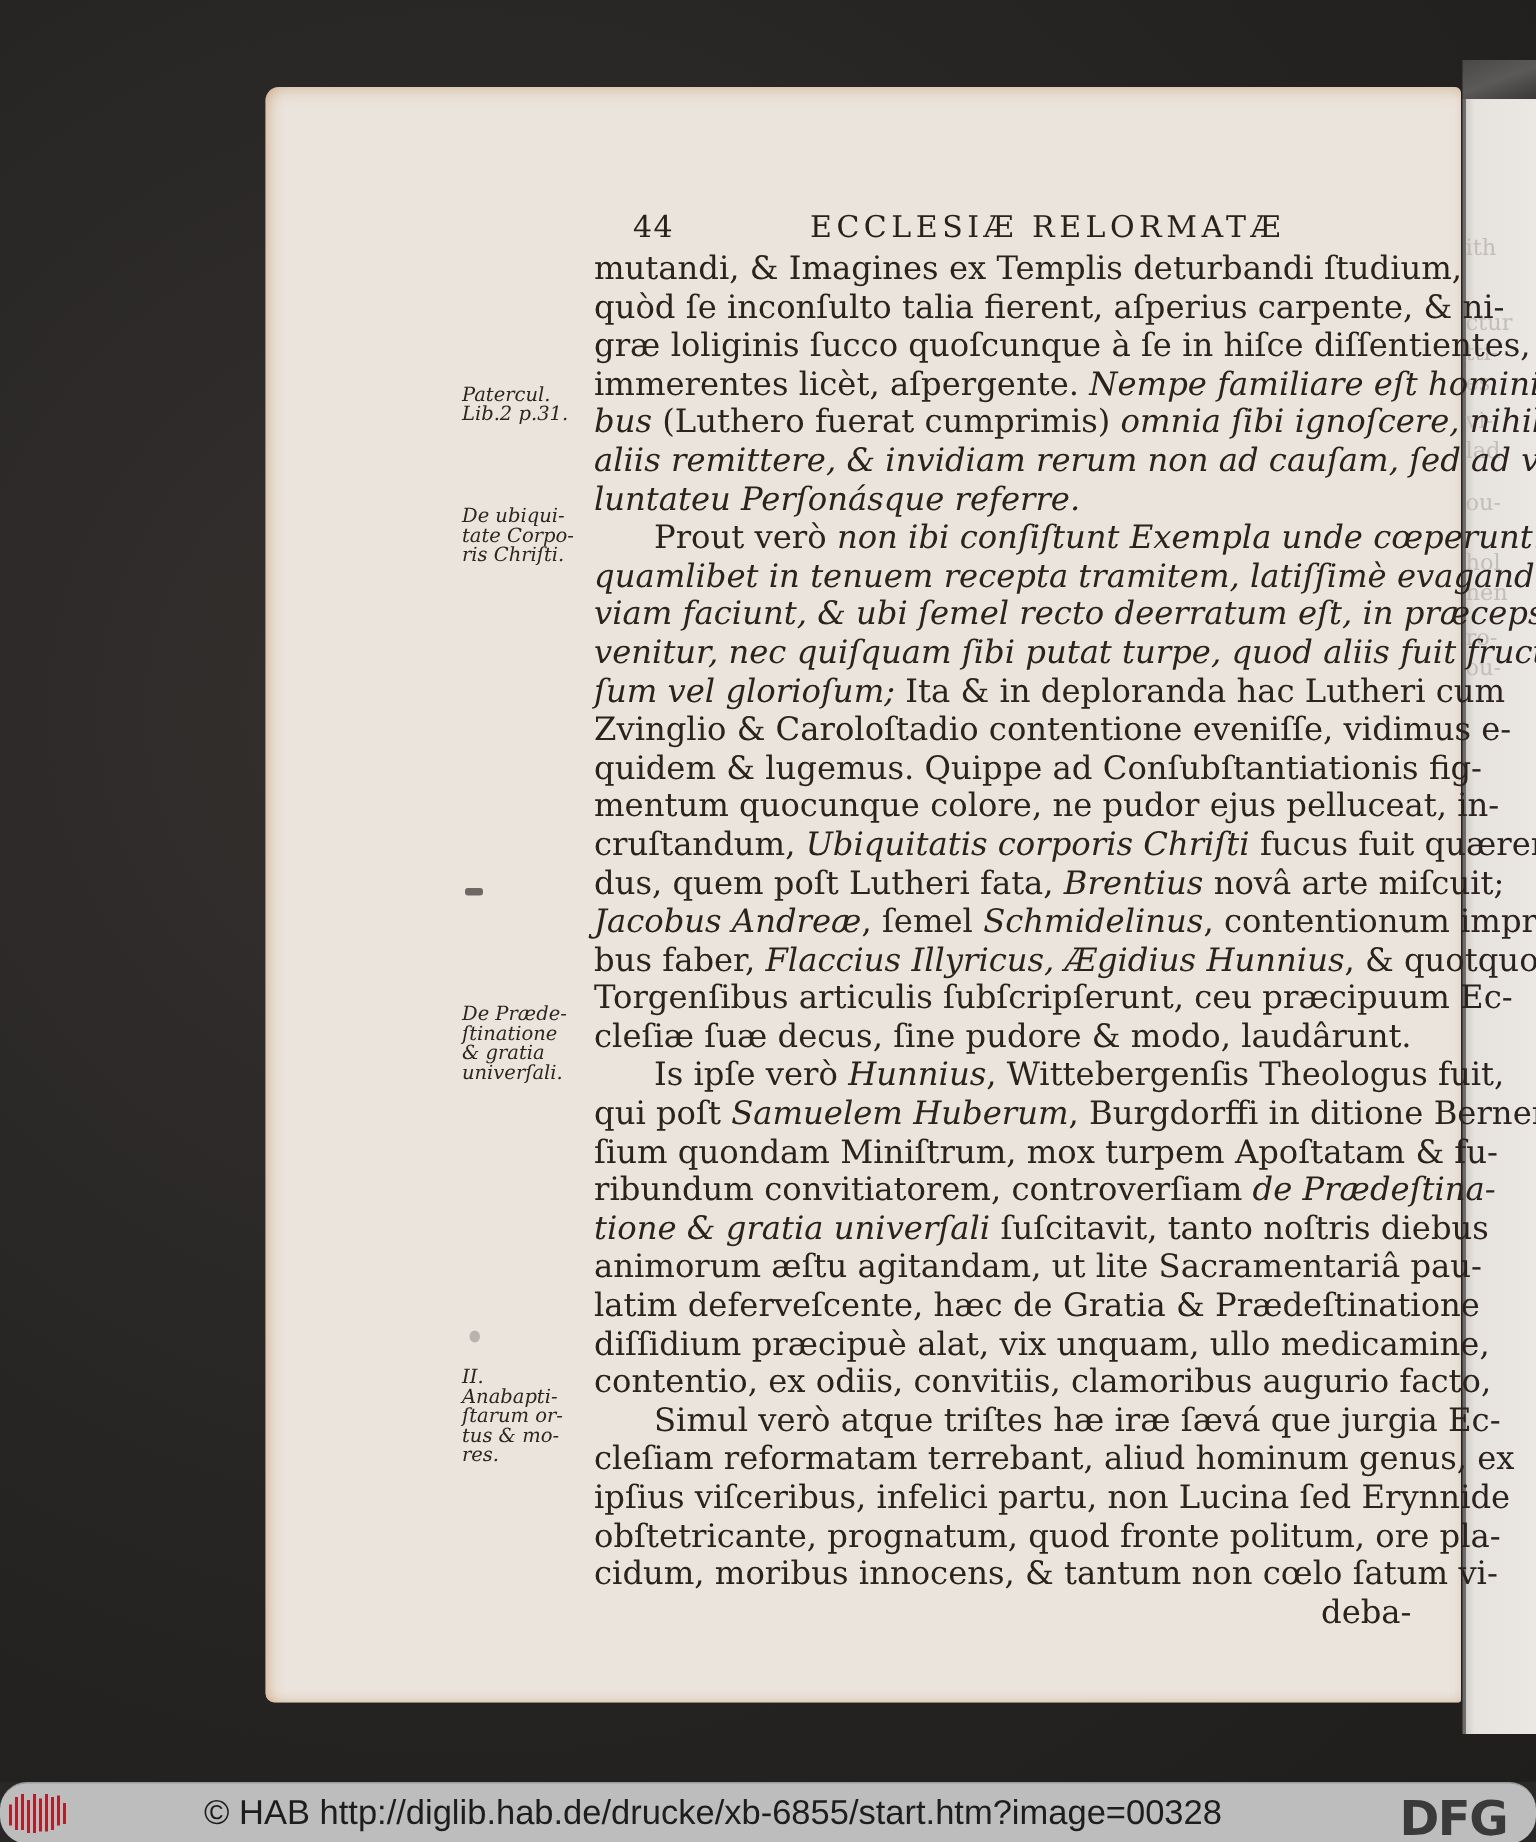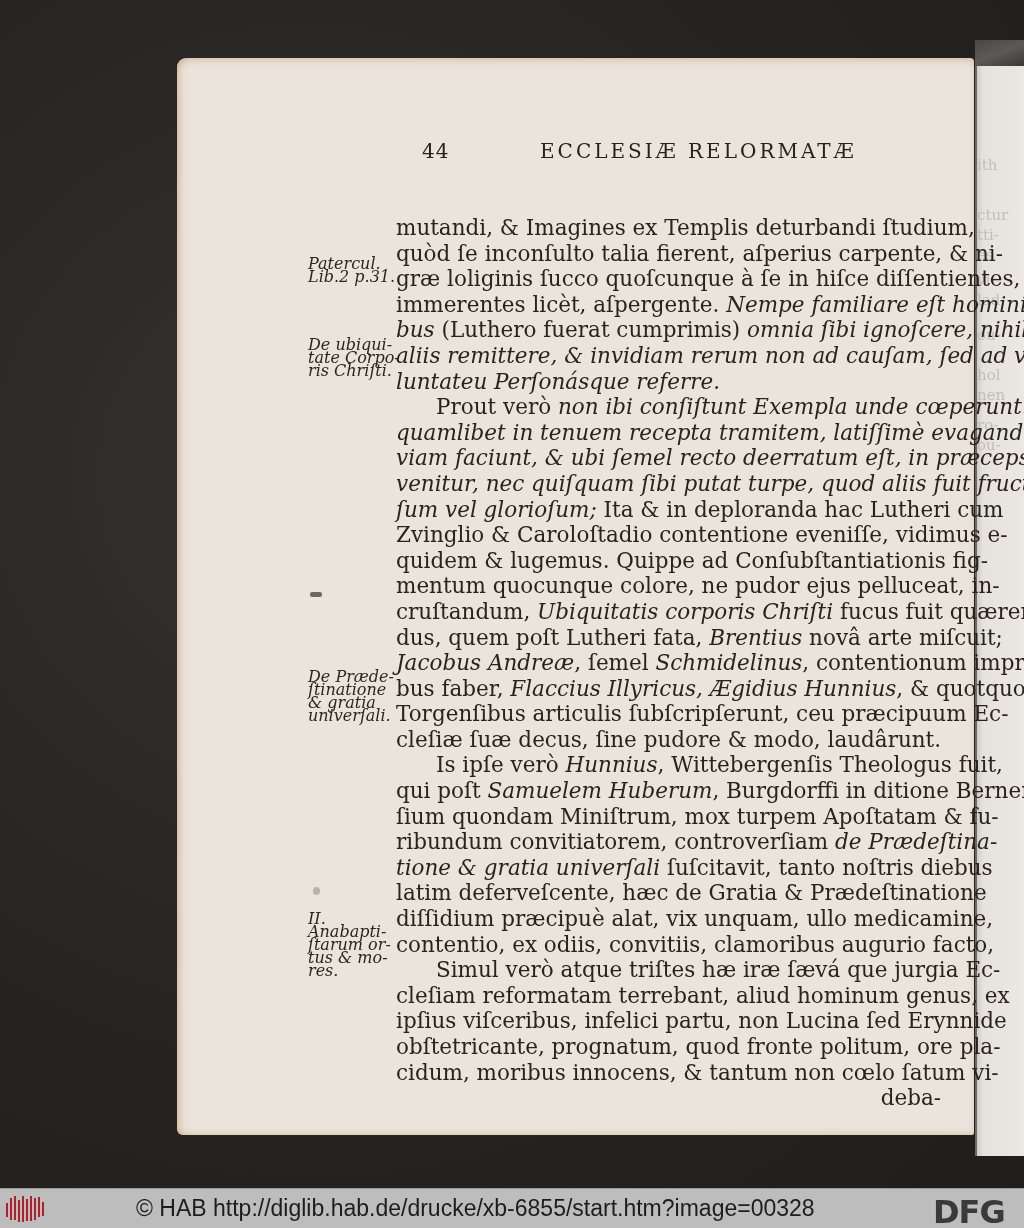--- a/index.html
+++ b/index.html
@@ -35,36 +35,36 @@
     background:linear-gradient(160deg,#4a4846 0%,#5c5a58 50%,#3a3837 100%);
   }
   .header {
     position:absolute; top:139px; left:394px; width:560px; height:26px;
     font-size:20px; color:#2a211b; letter-spacing:1px;margin-left:28px;
   }
   .header .pageno { position:absolute; left:0; top:0; }
   .header .runhead { position:absolute; left:118px; top:0; letter-spacing:3px; }
   .body-text {
     position:absolute; left:396px; top:167px; width:545px;
-    font-size:21.5px; line-height:25.6px; color:#2b221c;margin-top:48px;
+    font-size:21.5px; line-height:25.6px; color:#2b221c;
   }
   .line { display:block; white-space:nowrap; text-align:justify; text-align-last:justify; height:25.6px; }
   .line.last { text-align-last:left; }
   .line.right { text-align-last:right; }
   .line.indent { padding-left:40px; }
   .it { font-style:italic; }
   .marg {
     position:absolute; left:308px; width:80px;
-    font-size:16px; line-height:13px; font-style:italic; color:#2f2520;
+    font-size:13px; line-height:13px; font-style:italic; color:#2f2520;
   }
   .marg span { display:block; white-space:nowrap; }
   .smudge { position:absolute; background:#6d6863; border-radius:2px; }
   .footer {
     position:absolute; left:0; top:1188px; width:1024px; height:40px;
-    background:#bdbdbd; border-top:1px solid #9a9a9a;
+    background:#bdbdbd; border-top:1px solid #9a9a9a;border-radius:18px;
   }
   .footer .hab-logo { position:absolute; left:5px; top:5px; width:40px; height:30px; }
   .footer .copy {
     position:absolute; left:136px; top:6px;
     font-family:"Liberation Sans", sans-serif; font-size:23px; color:#1d1d1d;
   }
   .footer .dfg {
     position:absolute; left:933px; top:4px;
     font-family:"DejaVu Sans", sans-serif; font-weight:bold; font-size:32px;
     color:#3a3a3a; letter-spacing:-1px;
@@ -116,20 +116,21 @@
     <span class="line"><span>dus, quem poſt Lutheri fata, </span><span class="it">Brentius</span><span> novâ arte miſcuit;</span></span>
     <span class="line"><span class="it">Jacobus Andreæ</span><span>, ſemel </span><span class="it">Schmidelinus</span><span>, contentionum impro-</span></span>
     <span class="line"><span>bus faber, </span><span class="it">Flaccius Illyricus, Ægidius Hunnius</span><span>, &amp; quotquot</span></span>
     <span class="line"><span>Torgenſibus articulis ſubſcripſerunt, ceu præcipuum Ec-</span></span>
     <span class="line last"><span>cleſiæ ſuæ decus, ſine pudore &amp; modo, laudârunt.</span></span>
     <span class="line indent"><span>Is ipſe verò </span><span class="it">Hunnius</span><span>, Wittebergenſis Theologus fuit,</span></span>
     <span class="line"><span>qui poſt </span><span class="it">Samuelem Huberum</span><span>, Burgdorffi in ditione Bernen-</span></span>
     <span class="line"><span>ſium quondam Miniſtrum, mox turpem Apoſtatam &amp; fu-</span></span>
     <span class="line"><span>ribundum convitiatorem, controverſiam </span><span class="it">de Prædeſtina-</span></span>
     <span class="line"><span class="it">tione &amp; gratia univerſali</span><span> ſuſcitavit, tanto noſtris diebus</span></span>
+    <span class="line"><span>animorum æſtu agitandam, ut lite Sacramentariâ pau-</span></span>
     <span class="line"><span>latim deferveſcente, hæc de Gratia &amp; Prædeſtinatione</span></span>
     <span class="line"><span>diſſidium præcipuè alat, vix unquam, ullo medicamine,</span></span>
     <span class="line"><span>contentio, ex odiis, convitiis, clamoribus augurio facto,</span></span>
     <span class="line indent"><span>Simul verò atque triſtes hæ iræ ſævá que jurgia Ec-</span></span>
     <span class="line"><span>cleſiam reformatam terrebant, aliud hominum genus, ex</span></span>
     <span class="line"><span>ipſius viſceribus, infelici partu, non Lucina ſed Erynnide</span></span>
     <span class="line"><span>obſtetricante, prognatum, quod fronte politum, ore pla-</span></span>
     <span class="line"><span>cidum, moribus innocens, &amp; tantum non cœlo ſatum vi-</span></span>
     <span class="line right"><span>deba-</span></span>
   </div>

